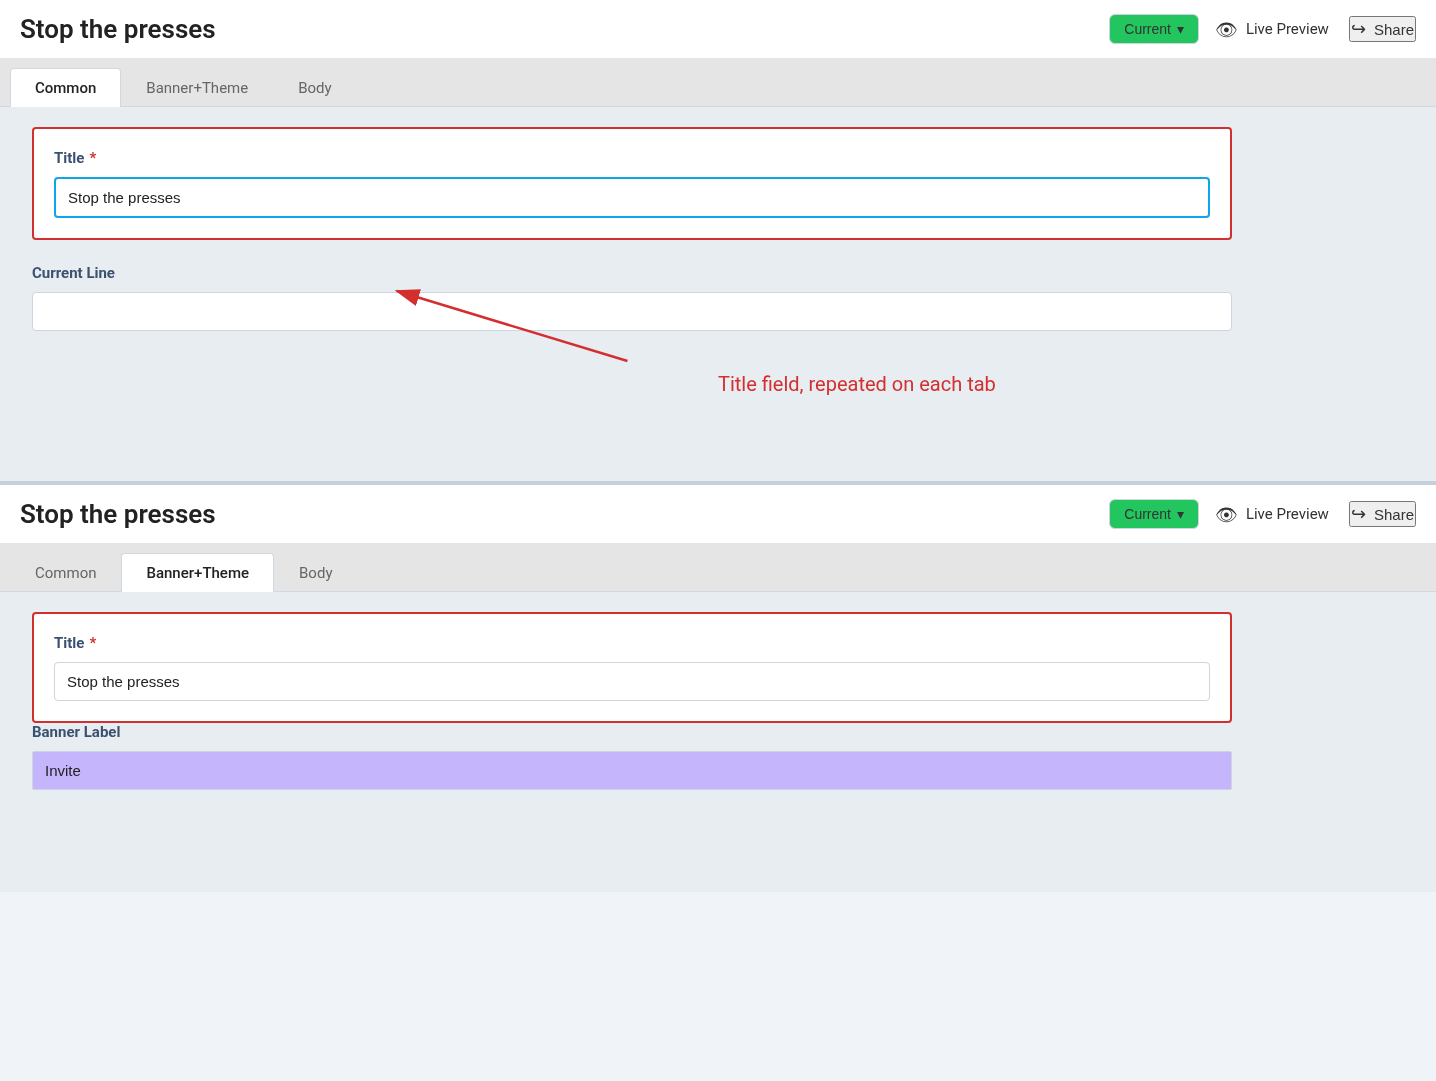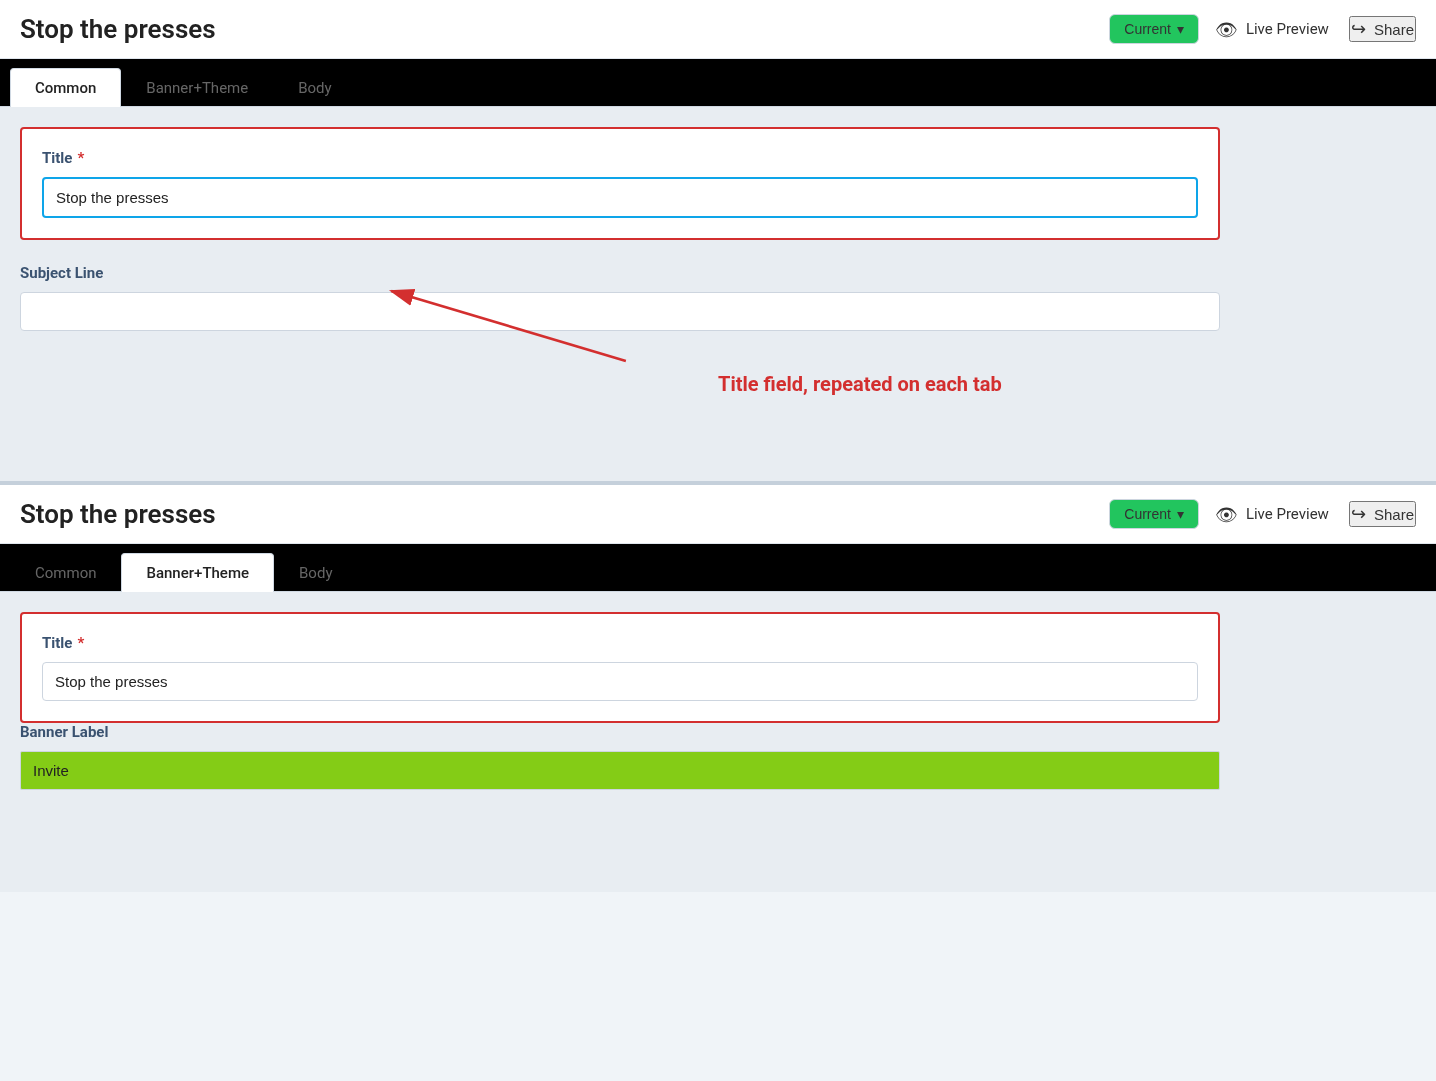--- a/index.html
+++ b/index.html
@@ -66,21 +66,21 @@
       align-items: center;
       gap: 8px;
       font-size: 15px;
       color: #333;
       cursor: pointer;
     }
 
     
     .tabs {
       display: flex;
-      background: #000000;
+      background: #e5e5e5;
       border-bottom: 1px solid #d0d9e3;
       padding-top: 8px;
       padding-left: 10px;
     }
 
     .tab {
       padding: 10px 24px 10px 24px;
       font-size: 15px;
       cursor: pointer;
       color: #666;
@@ -95,21 +95,21 @@
       background: #fff;
       color: #222;
       font-weight: 500;
       border-color: #d0d9e3;
       border-bottom-color: #fff;
     }
 
     
     .content-area {
       background: #e8edf2;
-      padding: 20px 20px;
+      padding: 20px 32px;
       min-height: 300px;
     }
 
     
     .form-card {
       background: #fff;
       border: 2px solid #d32f2f;
       border-radius: 4px;
       padding: 20px 20px 20px 20px;
       margin-bottom: 0;
@@ -165,21 +165,21 @@
       border-radius: 4px;
       font-size: 15px;
       color: #222;
       outline: none;
       background: #fff;
     }
 
     .annotation-text {
       color: #d32f2f;
       font-size: 20px;
-      font-weight: 700;
+      font-weight: 400;
       line-height: 1.3;
       max-width: 420px;
     }
 
     
     .panel-2 {
       background: #fff;
       margin-top: 0;
       border-top: 4px solid #c5d0db;
     }
@@ -197,21 +197,21 @@
     }
 
     .banner-input {
       width: 100%;
       padding: 10px 12px;
       border: 1px solid #cdd5df;
       border-radius: 2px;
       font-size: 15px;
       color: #222;
       outline: none;
-      background: #84cc16;
+      background: #c4b5fd;
     }
 
     .wrapper {
       position: relative;
       overflow: hidden;
     }
   </style>
 </head>
 <body>
 
@@ -251,21 +251,21 @@
 
     <div class="form-card">
       <div class="field-label">
         <span>Title</span>
         <span class="required-star">*</span>
       </div>
       <input class="field-input" type="text" value="Stop the presses" style="">
     </div>
 
     <div class="subject-section">
-      <div class="subject-label">Subject Line</div>
+      <div class="subject-label">Current Line</div>
       <input class="subject-input" type="text" value="" style="">
     </div>
 
     <div style="position:relative; margin-top: 10px; height: 120px;">
 
       <svg style="position:absolute; left:0; top:-110px; width:70%; height:200px; overflow:visible;">
         <defs>
           <marker id="arrowhead1" markerWidth="10" markerHeight="7" refX="9" refY="3.5" orient="auto">
             <polygon points="0 0, 10 3.5, 0 7" fill="#d32f2f"></polygon>
           </marker>

